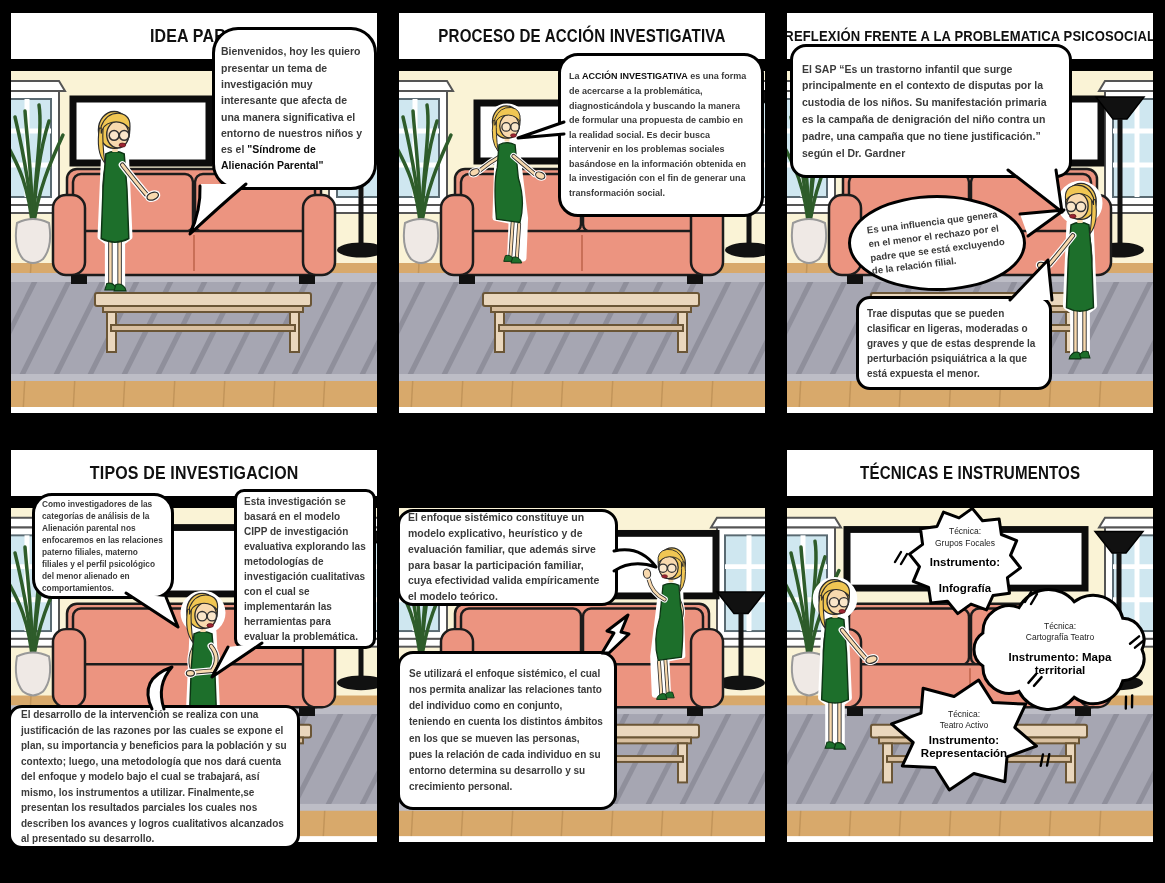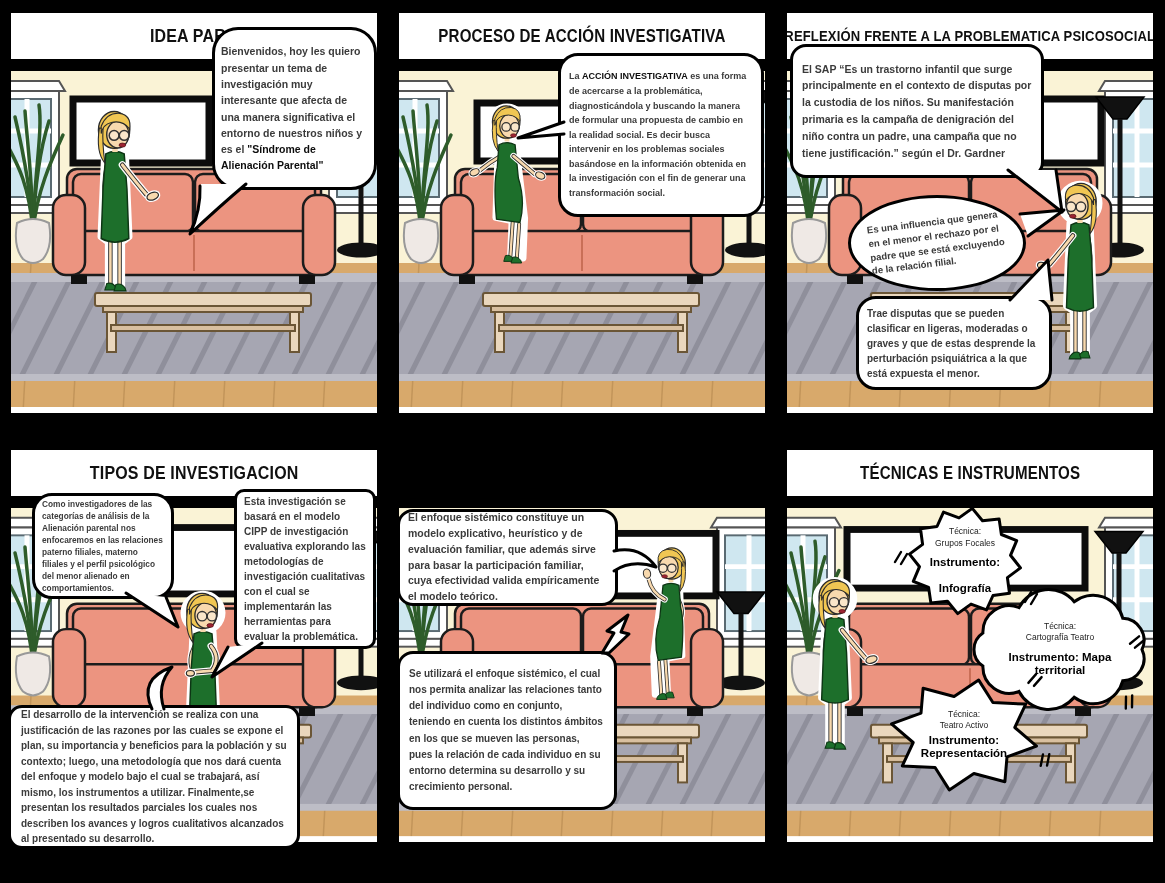--- a/index.html
+++ b/index.html
@@ -445,35 +445,35 @@
     <g fill="rgba(255,255,255,0.35)" stroke="#333" stroke-width="1.6">
       <circle cx="-1" cy="-168" r="5.3"></circle>
               <circle cx="10" cy="-168" r="5.3"></circle>
               <line x1="4" y1="-169" x2="5" y2="-169"></line>
     </g>
     <ellipse cx="8" cy="-157.5" rx="3.6" ry="2.2" fill="#9c2333" stroke="#551111" stroke-width="0.8"></ellipse>
           </g>
     <rect x="0" y="336" width="366" height="6" fill="#fff"></rect>
   </svg>
       </div>
-    <div class="bubble" style="left:6px;top:34px;width:254px;height:134px;border-radius:16px;font-size:10.5px;line-height:1.6;padding:4px 9px">
+    <div class="bubble" style="left:6px;top:34px;width:282px;height:134px;border-radius:16px;font-size:10.5px;line-height:1.6;padding:4px 9px">
       <div class="inner"><span>El SAP “Es un trastorno infantil que surge principalmente en el contexto de disputas por la custodia de los niños. Su manifestación primaria es la campaña de denigración del niño contra un padre, una campaña que no tiene justificación.” según el Dr. Gardner</span></div>
     </div>
     <svg class="tail" style="left:218px;top:160px" width="64" height="46">
       <path class="fillp" d="M6,0 L54,0 L60,42 Z"></path>
         <path class="strokep" d="M6,0 L60,42 M54,0 L60,42"></path>
     </svg>
     <div class="bubble" style="left:64px;top:185px;width:178px;height:96px;border-radius:50%;font-size:9.5px;line-height:1.45;padding:10px 18px">
       <div class="inner" style="transform:rotate(-7deg)"><span>Es una influencia que genera en el menor el rechazo por el padre que se está excluyendo de la relación filial.</span></div>
     </div>
     <svg class="tail" style="left:234px;top:198px" width="50" height="32">
       <path class="fillp" d="M2,6 L46,2 L10,28 Z"></path>
         <path class="strokep" d="M2,6 L46,2 L10,28"></path>
     </svg>
-    <div class="bubble" style="left:72px;top:286px;width:196px;height:94px;border-radius:20px;font-size:10px;line-height:1.5;padding:4px 8px">
+    <div class="bubble" style="left:72px;top:286px;width:196px;height:94px;border-radius:14px;font-size:10px;line-height:1.5;padding:4px 8px">
       <div class="inner"><span>Trae disputas que se pueden clasificar en ligeras, moderadas o graves y que de estas desprende la perturbación psiquiátrica a la que está expuesta el menor.</span></div>
     </div>
     <svg class="tail" style="left:224px;top:248px" width="50" height="44">
       <path class="fillp" d="M2,42 L44,42 L40,2 Z"></path>
         <path class="strokep" d="M2,42 L40,2 M44,42 L40,2"></path>
     </svg>
   </div>
 
   <div class="panel r2" style="left:8px;top:447px">
     <div class="ptitle">

